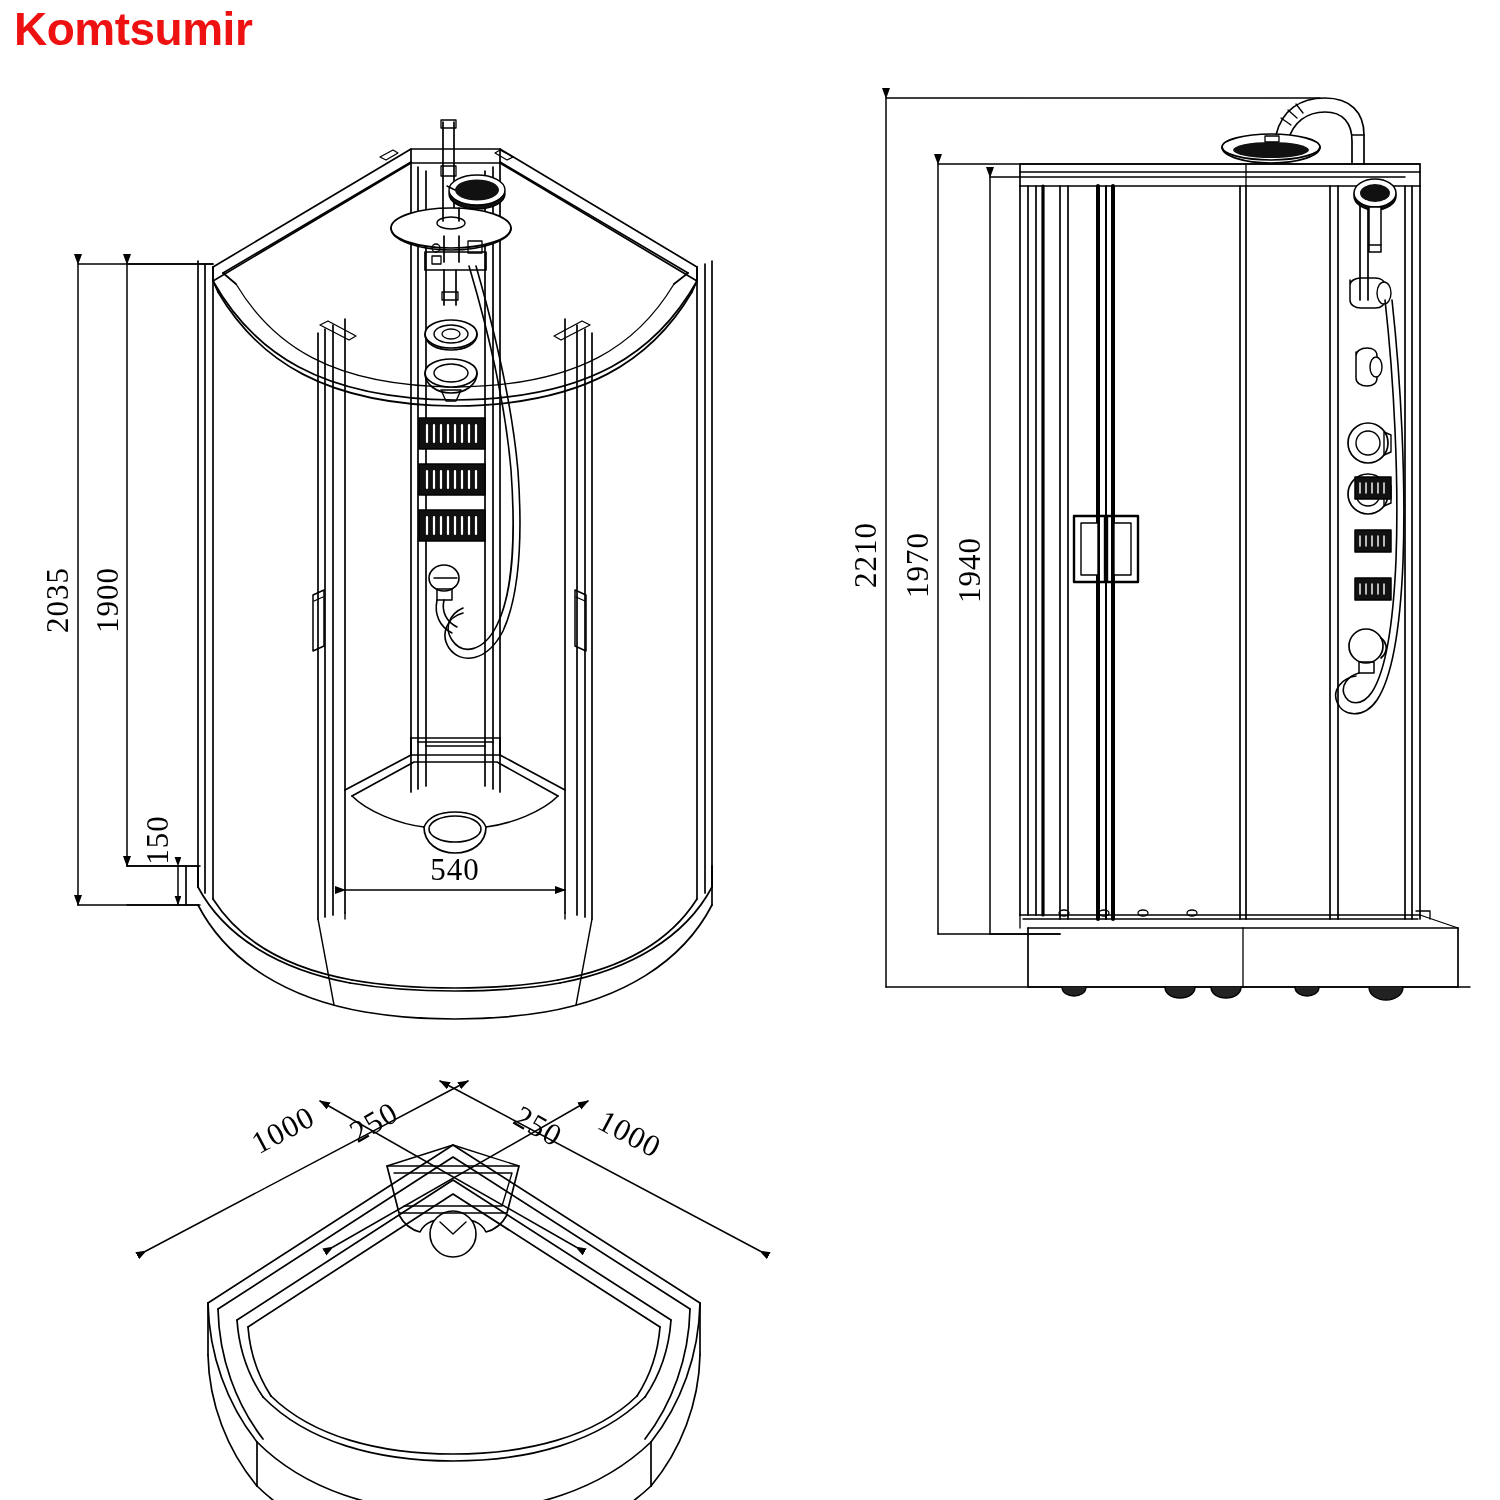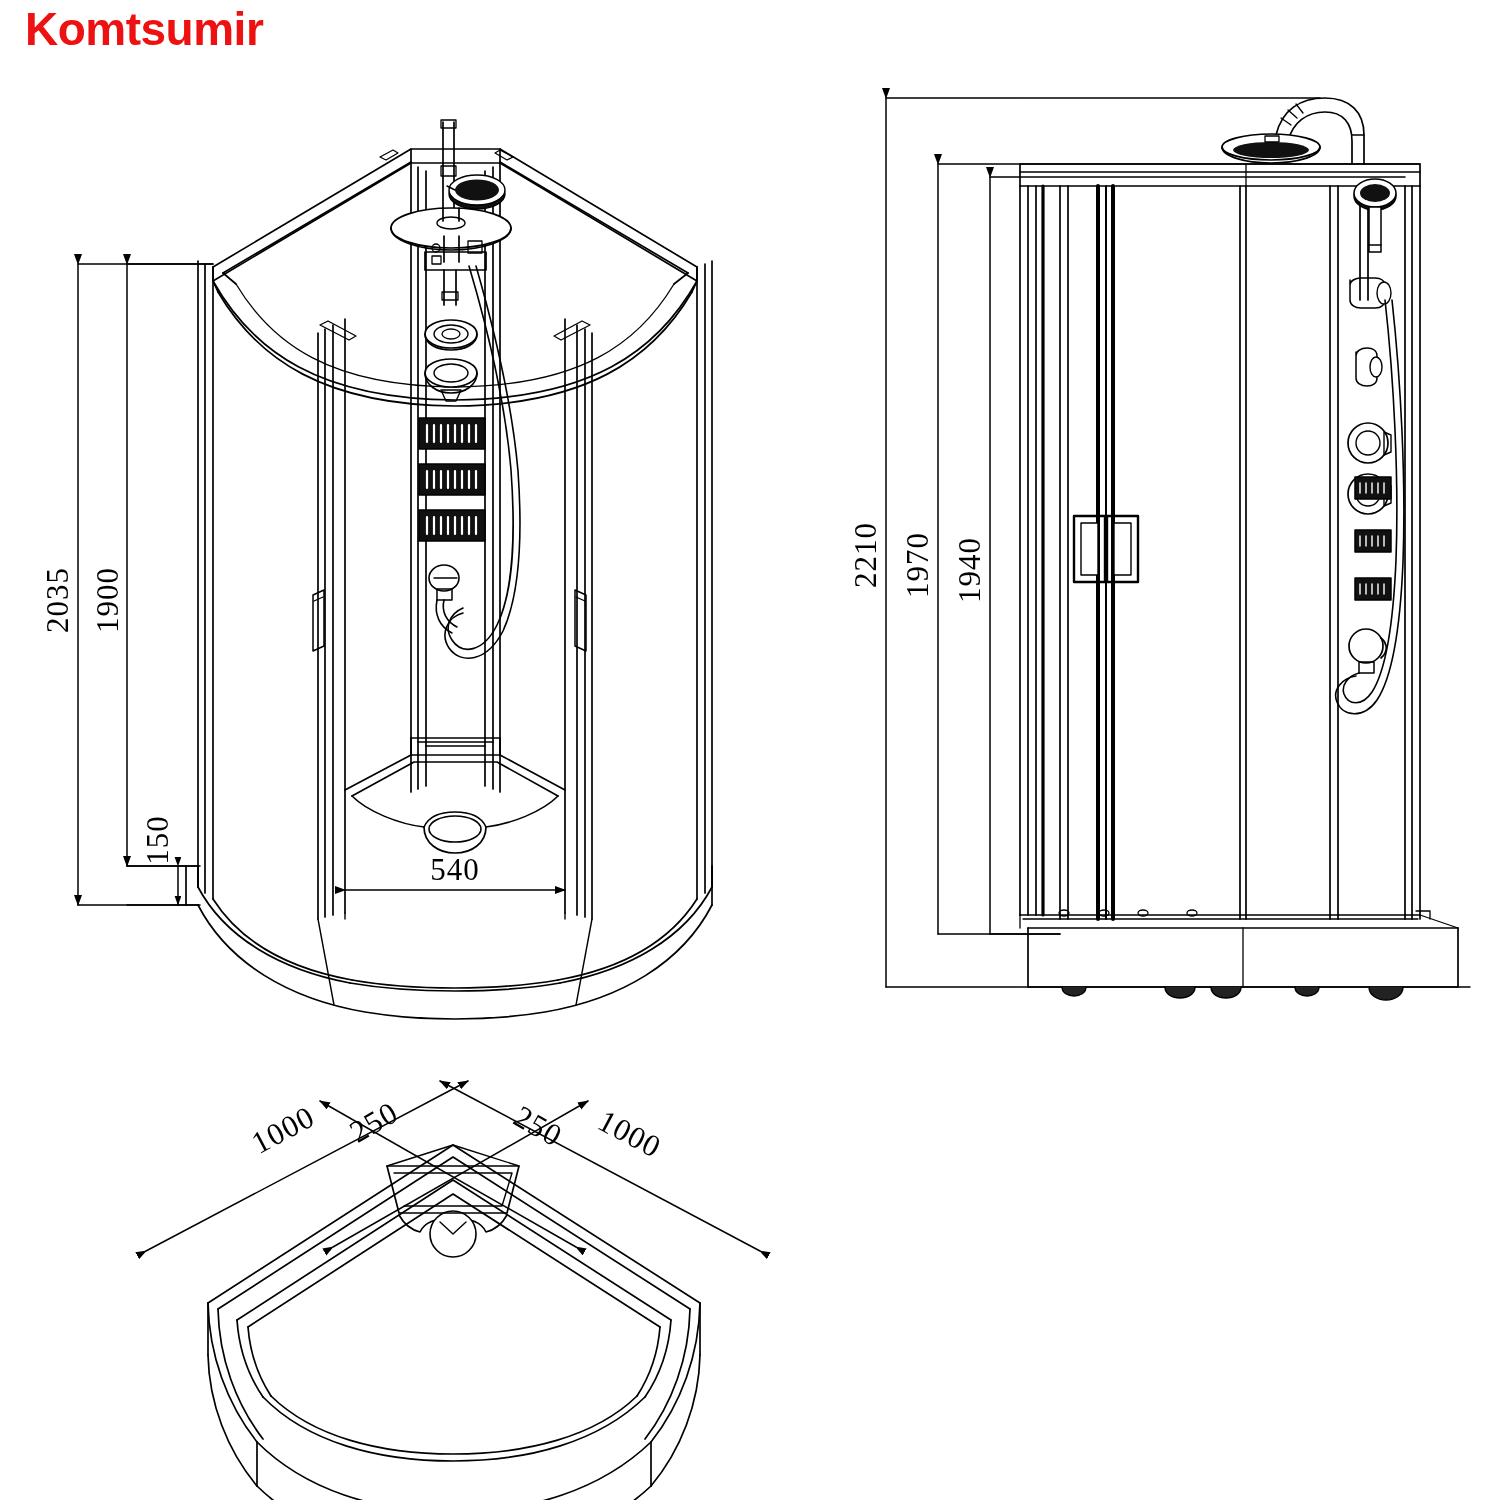--- a/index.html
+++ b/index.html
@@ -1,20 +1,20 @@
 <!DOCTYPE html>
 <html><head>
 <meta charset="utf-8">
 <style>
   html,body{margin:0;padding:0;background:#ffffff;}
   body{width:1500px;height:1500px;position:relative;overflow:hidden;
        font-family:"Liberation Serif",serif;}
   #stage{position:absolute;inset:0;width:1500px;height:1500px;}
   #brand{position:absolute;left:14px;top:6px;font-family:"Liberation Sans",sans-serif;
-         font-size:46px;font-weight:700;letter-spacing:-0.5px;line-height:1;margin-left:11px;}
+         font-size:46px;font-weight:700;letter-spacing:-0.5px;line-height:1;}
   svg{position:absolute;left:0;top:0;}
   .dimtxt{font-family:"Liberation Serif",serif;font-size:31px;fill:#000;
           letter-spacing:1px;}
 </style>
 </head>
 <body>
 
 <div id="stage">
 
   <div id="brand" style="color: rgb(238, 17, 17);">Komtsumir</div>

